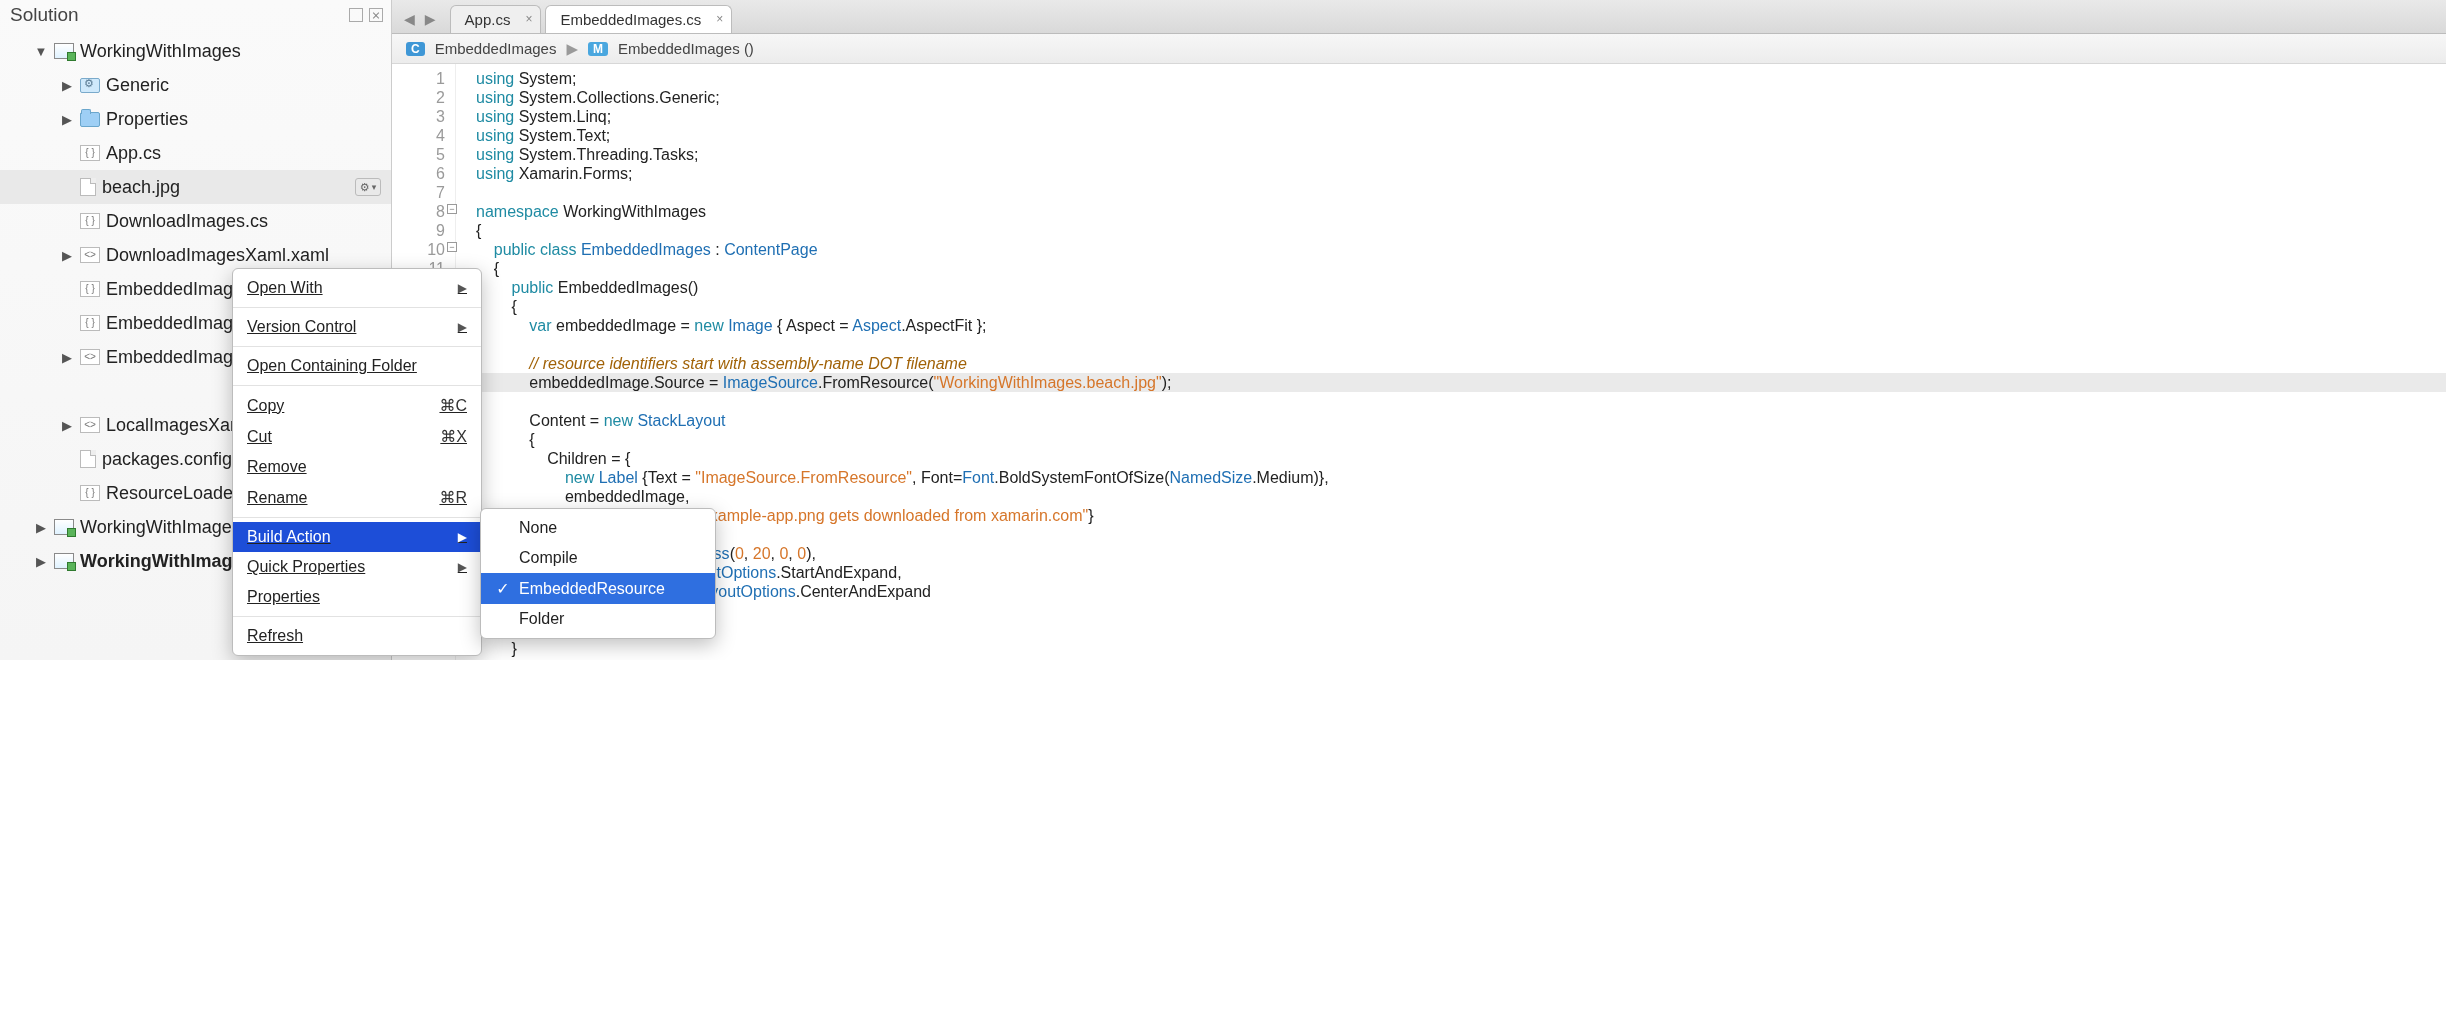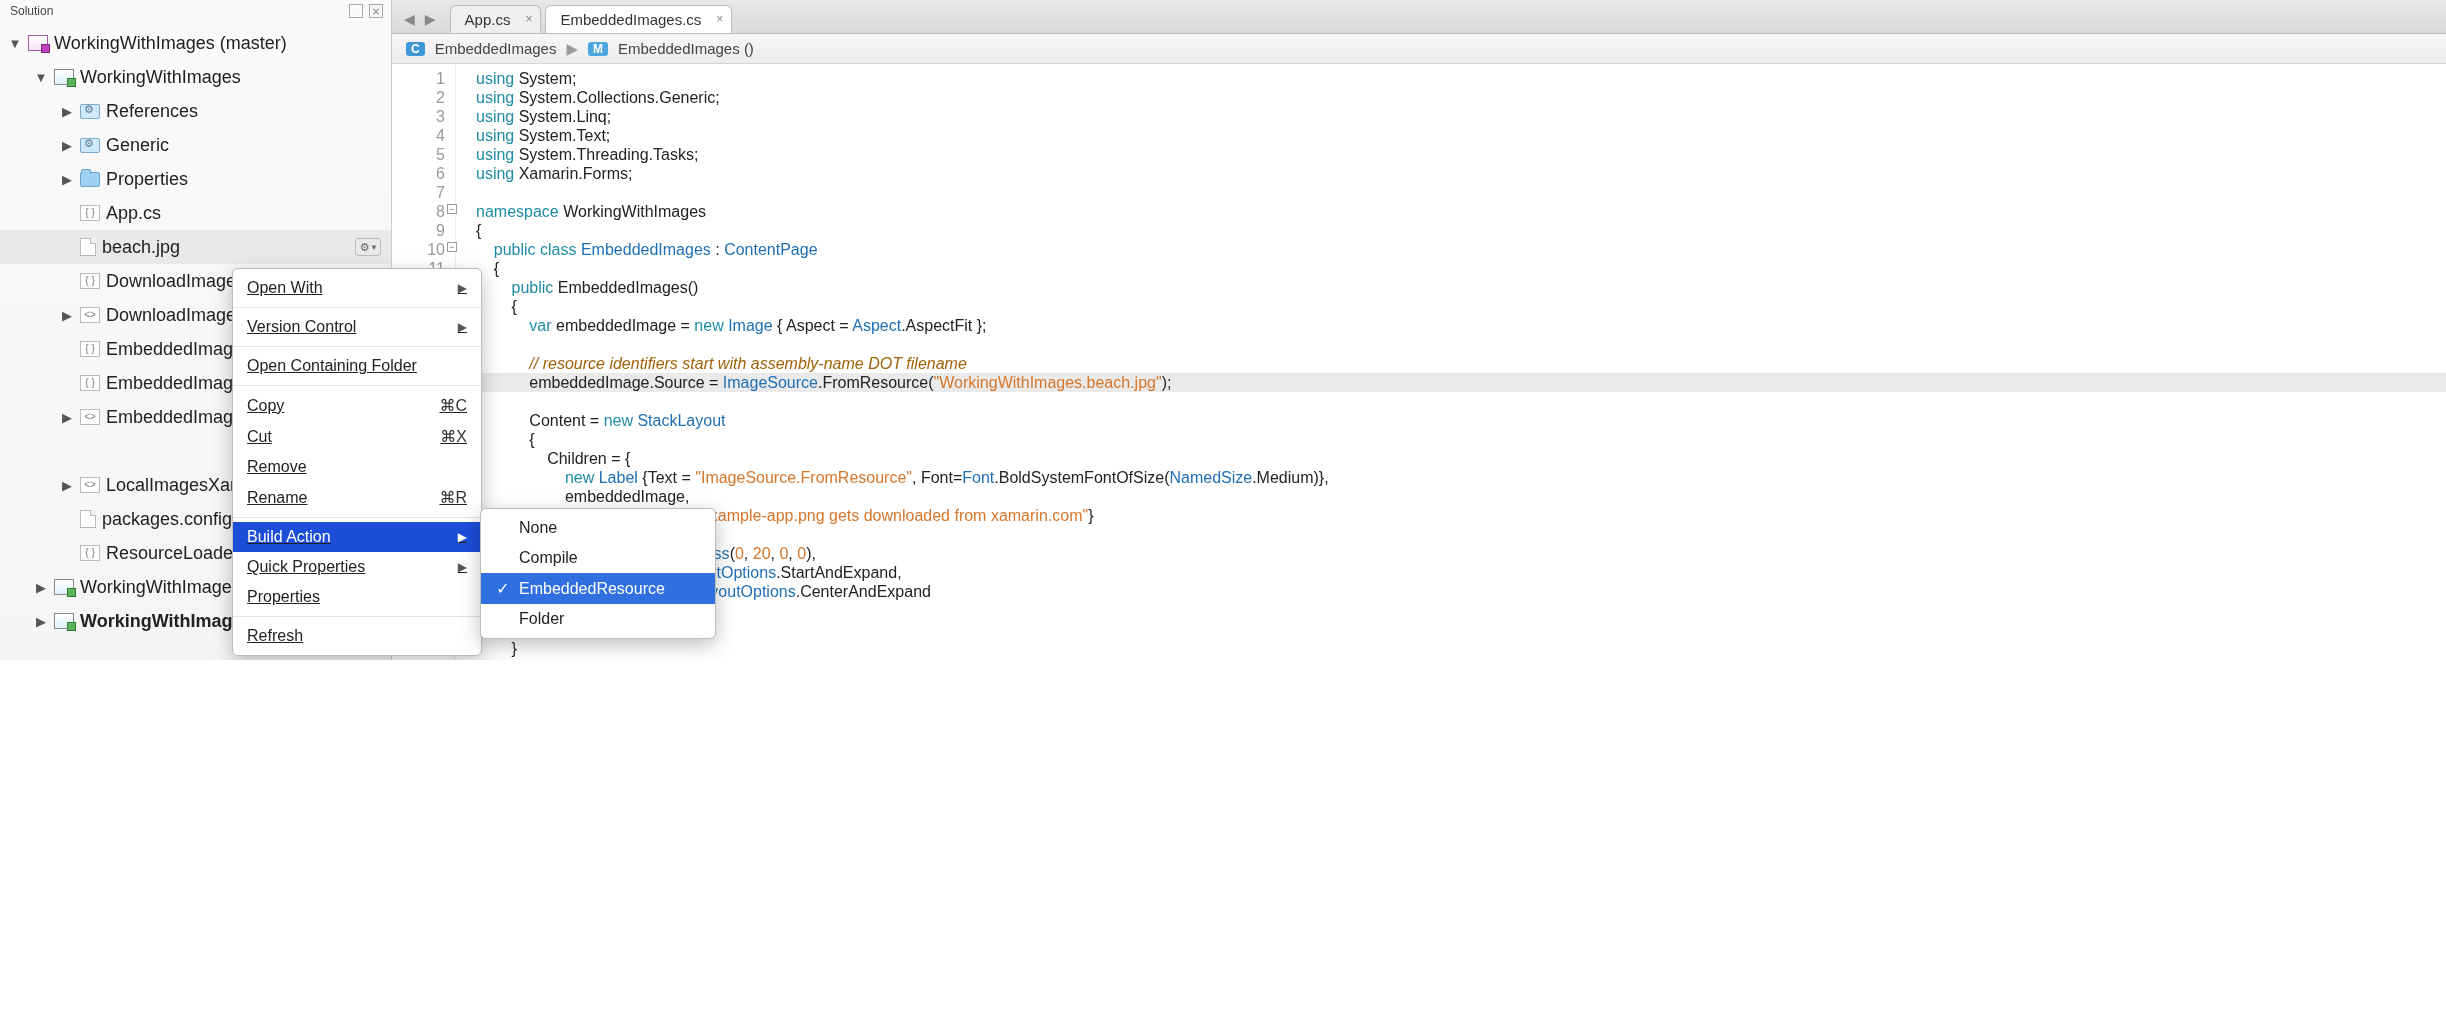--- a/index.html
+++ b/index.html
@@ -9,21 +9,21 @@
   .solution {
     width: 392px;
     background: linear-gradient(#fafafa,#f5f5f5);
     border-right: 1px solid #ccc;
     display: flex; flex-direction: column;
     position: relative;
   }
   .solution-header {
     display: flex; align-items: center; justify-content: space-between;
     padding: 4px 8px 6px 10px;
-    font-size: 12px; color: #444;
+    font-size: 19px; color: #444;
   }
   .solution-header .hicons { display:flex; gap:6px; align-items:center; }
   .hicon { width:14px; height:14px; border:1px solid #aaa; display:inline-block; }
   .hicon.close { position:relative; }
   .hicon.close::before, .hicon.close::after {
     content:""; position:absolute; left:2px; right:2px; top:50%; height:1px; background:#888;
   }
   .hicon.close::before { transform:rotate(45deg); }
   .hicon.close::after  { transform:rotate(-45deg); }
   .tree { flex:1; overflow:auto; padding-top:2px; }
@@ -144,34 +144,24 @@
 
   <div class="solution">
     <div class="solution-header">
       <span>Solution</span>
       <span class="hicons">
         <span class="hicon"></span>
         <span class="hicon close"></span>
       </span>
     </div>
     <div class="tree" id="tree">
-        <div class="tree-row" style="padding-left: 8px;">
-          <span class="disclosure open"></span>
-          <span class="icon sln"></span>
-          <span class="label">WorkingWithImages (master)</span>
-        </div>
         <div class="tree-row" style="padding-left: 34px;">
           <span class="disclosure open"></span>
           <span class="icon proj"></span>
           <span class="label">WorkingWithImages</span>
-        </div>
-        <div class="tree-row" style="padding-left: 60px;">
-          <span class="disclosure closed"></span>
-          <span class="icon gearfolder"></span>
-          <span class="label">References</span>
         </div>
         <div class="tree-row" style="padding-left: 60px;">
           <span class="disclosure closed"></span>
           <span class="icon gearfolder"></span>
           <span class="label">Generic</span>
         </div>
         <div class="tree-row" style="padding-left: 60px;">
           <span class="disclosure closed"></span>
           <span class="icon folder"></span>
           <span class="label">Properties</span>

